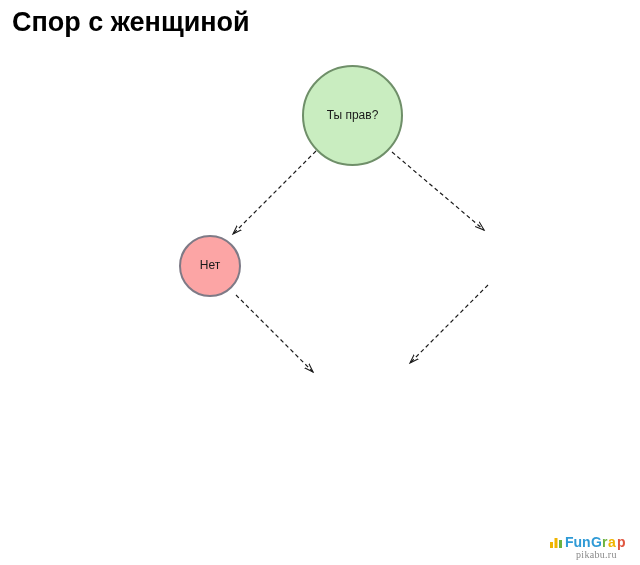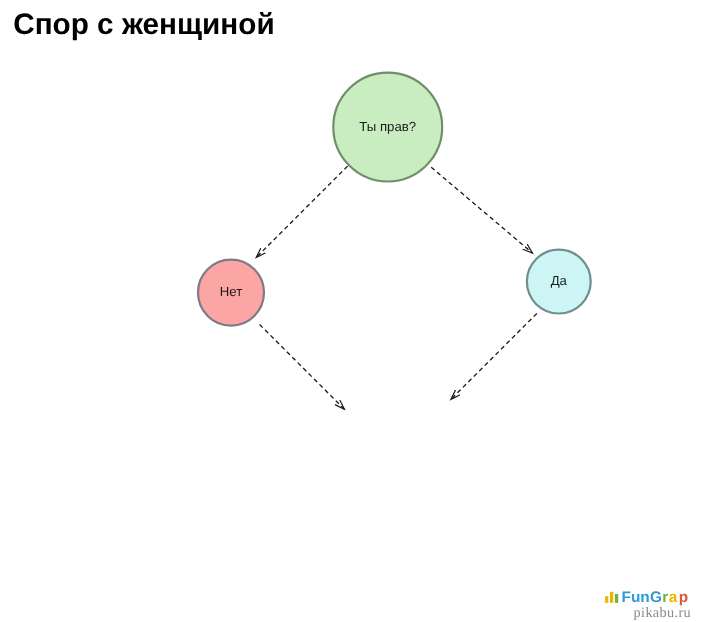--- a/index.html
+++ b/index.html
@@ -85,21 +85,21 @@
     position: absolute;
     left: 549px;
     top: 531px;
     width: 78px;
     height: 20px;
   }
   #watermark-pikabu {
     position: absolute;
     left: 576px;
     top: 549px;
-    font-size: 13px;
+    font-size: 10px;
     color: #8a8a8a;
     font-family: "Liberation Serif", serif;
     letter-spacing: 0.3px;
     white-space: nowrap;
   }
 </style>
 </head>
 <body>
 
 <div id="canvas">
@@ -119,23 +119,20 @@
   </svg>
 
   <div class="node" id="node-question">
     <span class="node-label">Ты прав?</span>
   </div>
 
   <div class="node" id="node-no">
     <span class="node-label">Нет</span>
   </div>
 
-  <div class="node" id="node-yes">
-    <span class="node-label">Да</span>
-  </div>
 
 
   <svg id="watermark-fungraph" viewBox="0 0 78 20">
     <rect x="1" y="11" width="3" height="6" fill="#f0b400"></rect>
     <rect x="5.5" y="7" width="3" height="10" fill="#f0b400"></rect>
     <rect x="10" y="9" width="3" height="8" fill="#6cb33f"></rect>
     <text x="16" y="16" font-family="Liberation Sans, sans-serif" font-size="14" font-weight="bold" fill="#2f9ad6">Fun</text>
     <text x="42" y="16" font-family="Liberation Sans, sans-serif" font-size="14" font-weight="bold" fill="#2f9ad6">G</text>
     <text x="53" y="16" font-family="Liberation Sans, sans-serif" font-size="14" font-weight="bold" fill="#6cb33f">r</text>
     <text x="59" y="16" font-family="Liberation Sans, sans-serif" font-size="14" font-weight="bold" fill="#f0b400">a</text>

